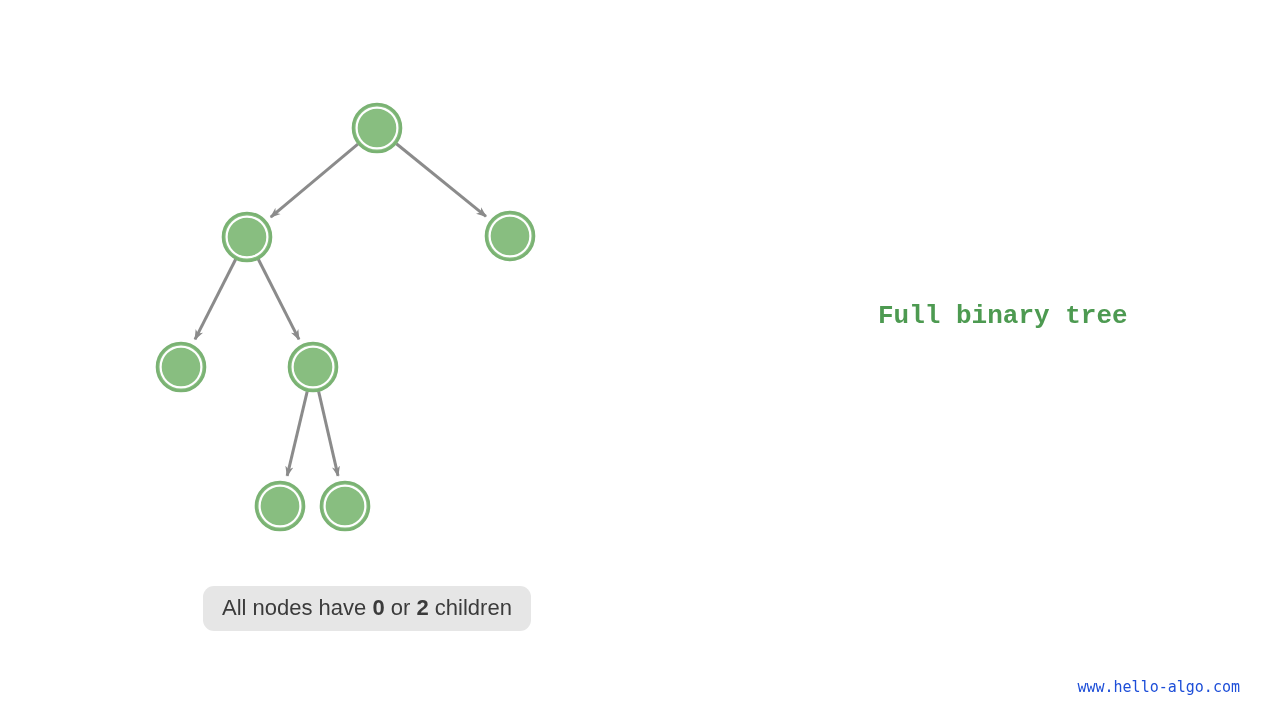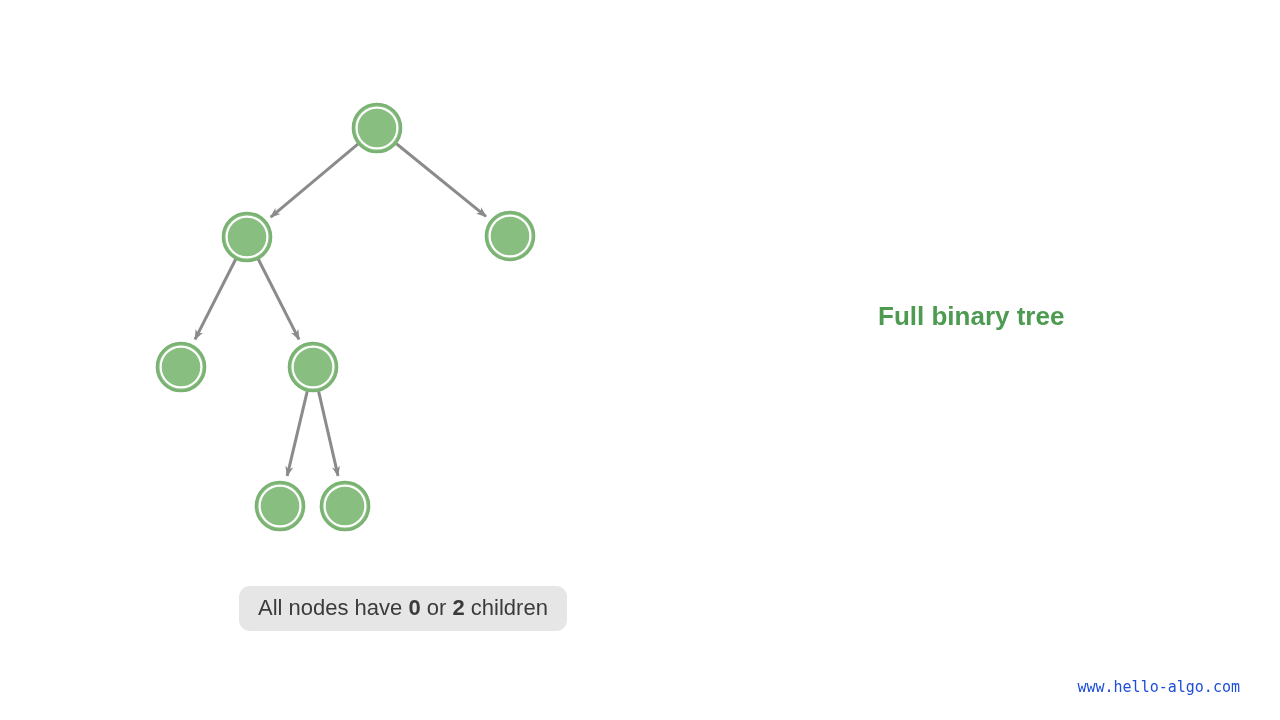--- a/index.html
+++ b/index.html
@@ -21,32 +21,32 @@
     top: 0;
   }
   .diagram-title {
     position: absolute;
     left: 878px;
     top: 301px;
     font-size: 26px;
     font-weight: bold;
     letter-spacing: 0px;
     white-space: nowrap;
+    font-family: Liberation Mono, monospace;
   }
   .caption-box {
     position: absolute;
     left: 203px;
     top: 586px;
     background: #e6e6e6;
     border-radius: 11px;
     padding: 9px 19px 10px 19px;
     font-size: 22px;
     color: #3b3b3b;
     white-space: nowrap;
-    margin-left: 36px;
   }
   .caption-box .bold {
     font-weight: bold;
   }
   .watermark {
     position: absolute;
     right: 40px;
     top: 678px;
     font-family: "DejaVu Sans Mono", "Liberation Mono", monospace;
     font-size: 15px;

